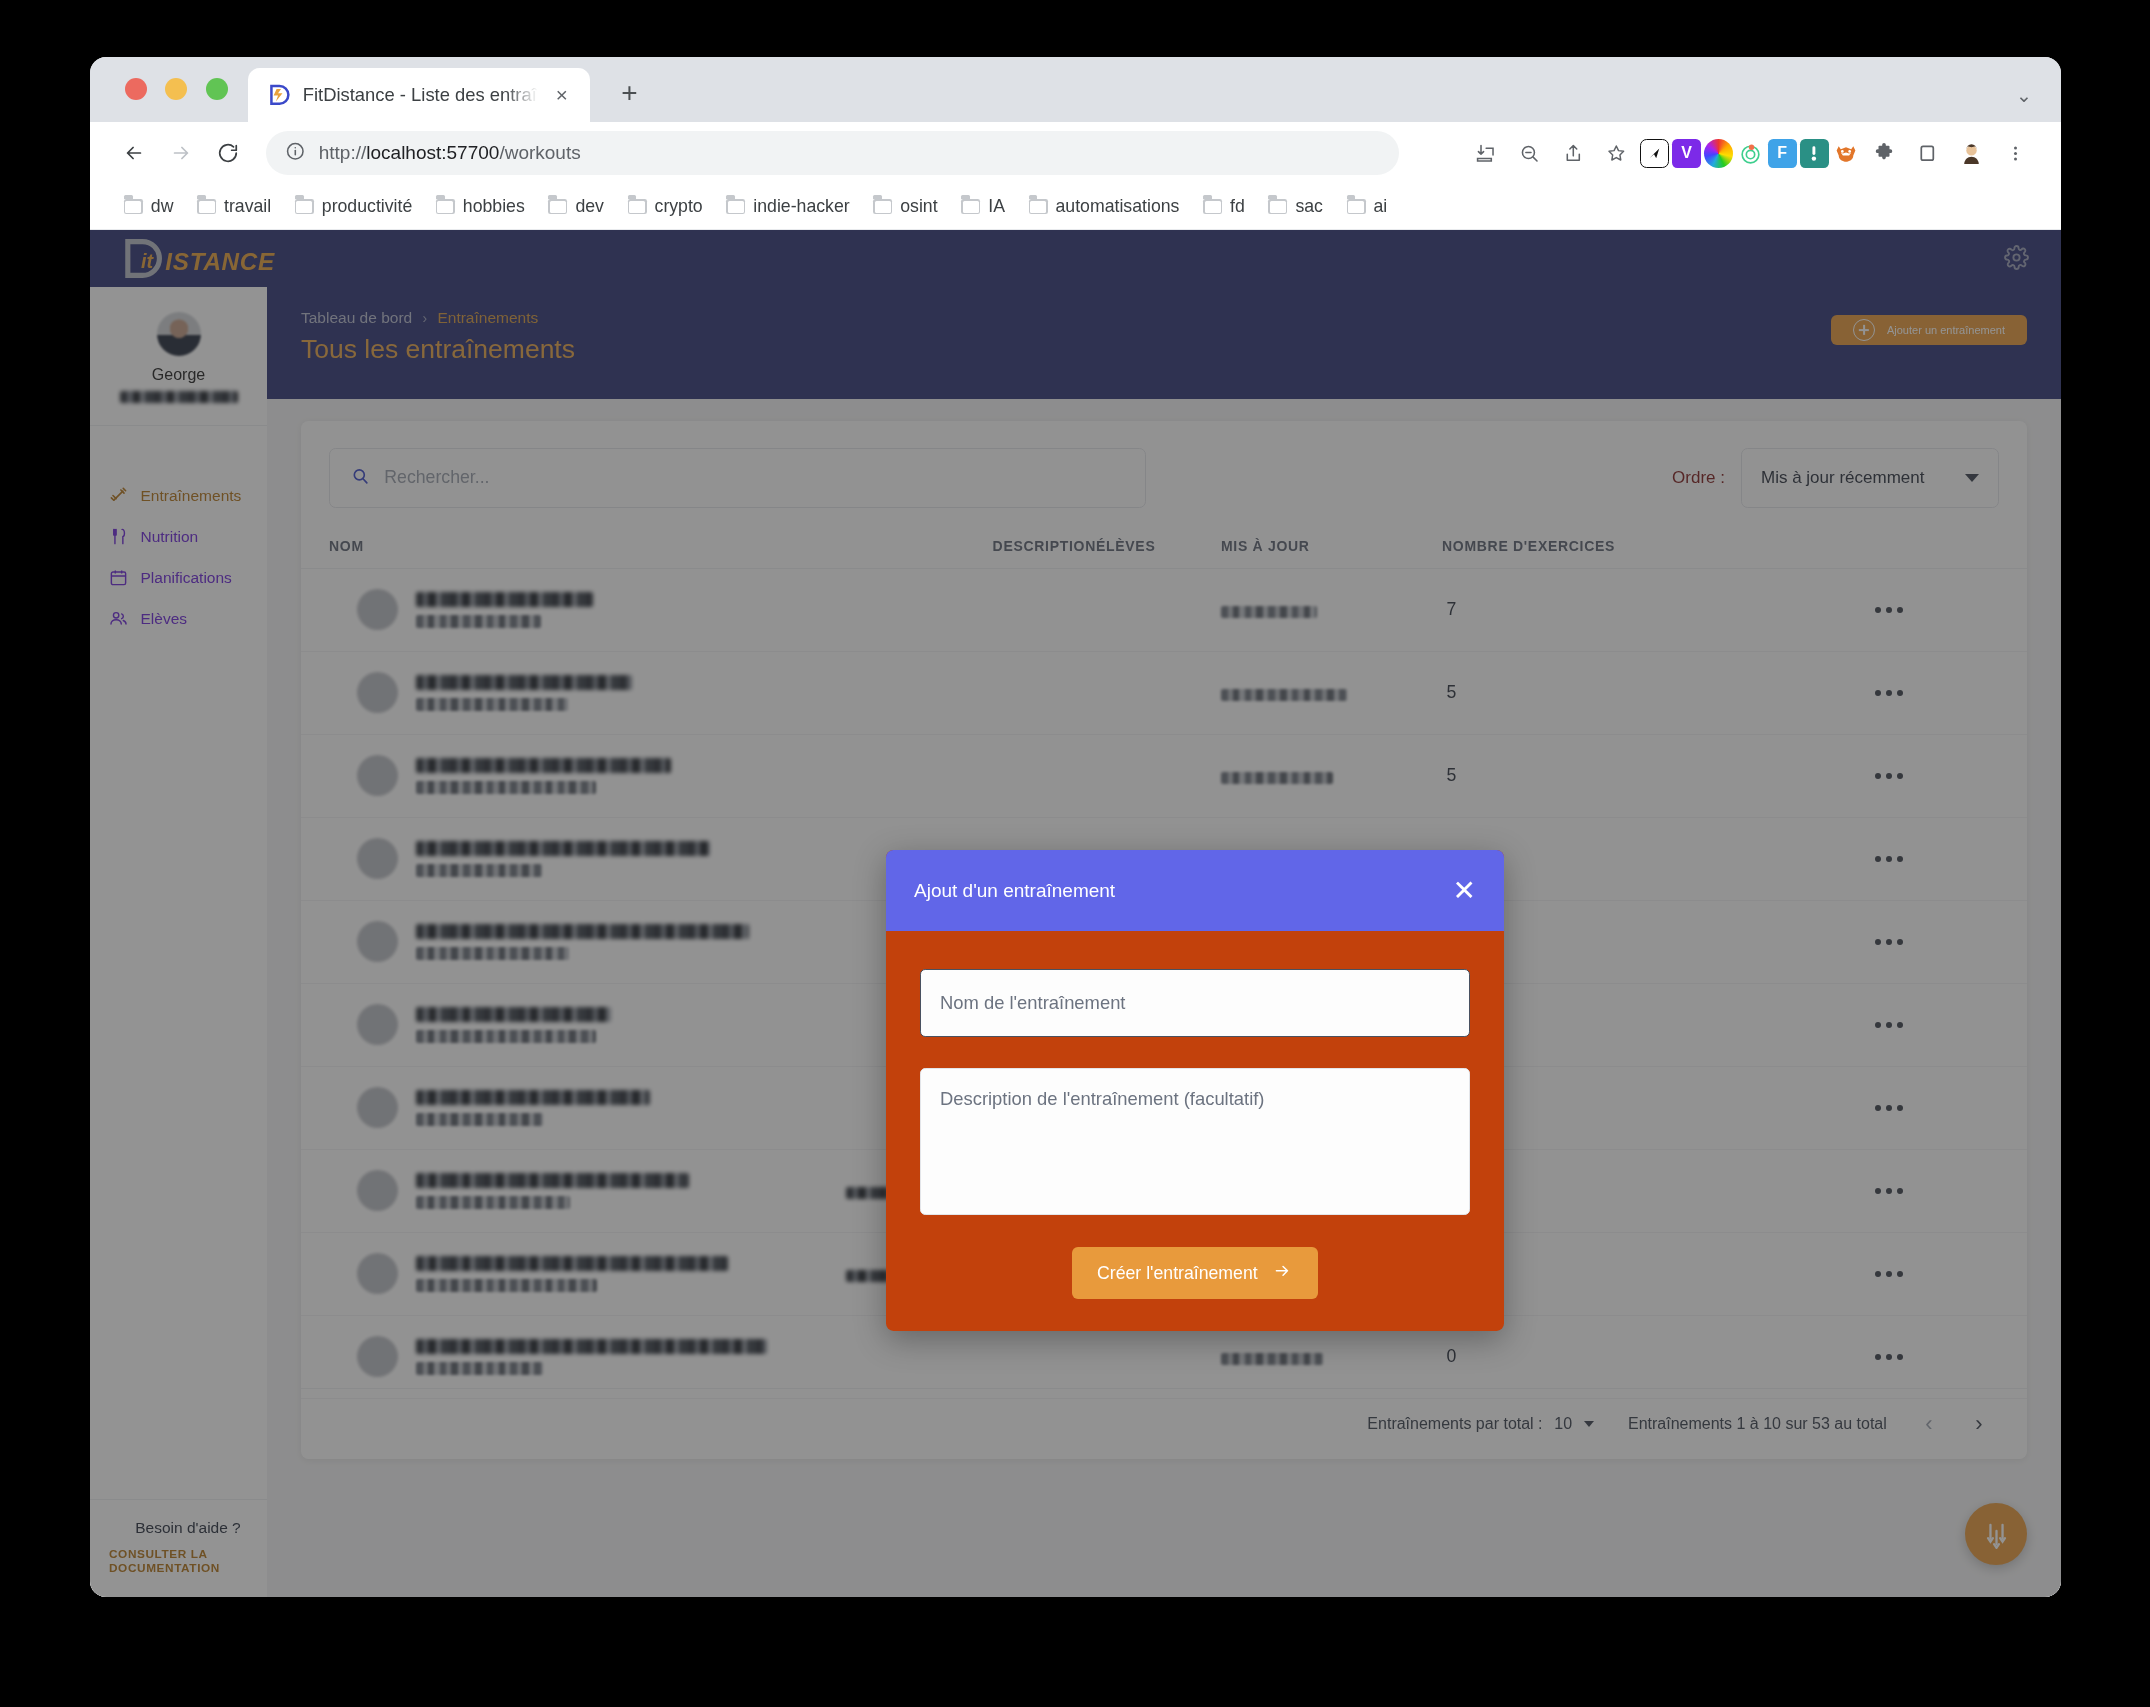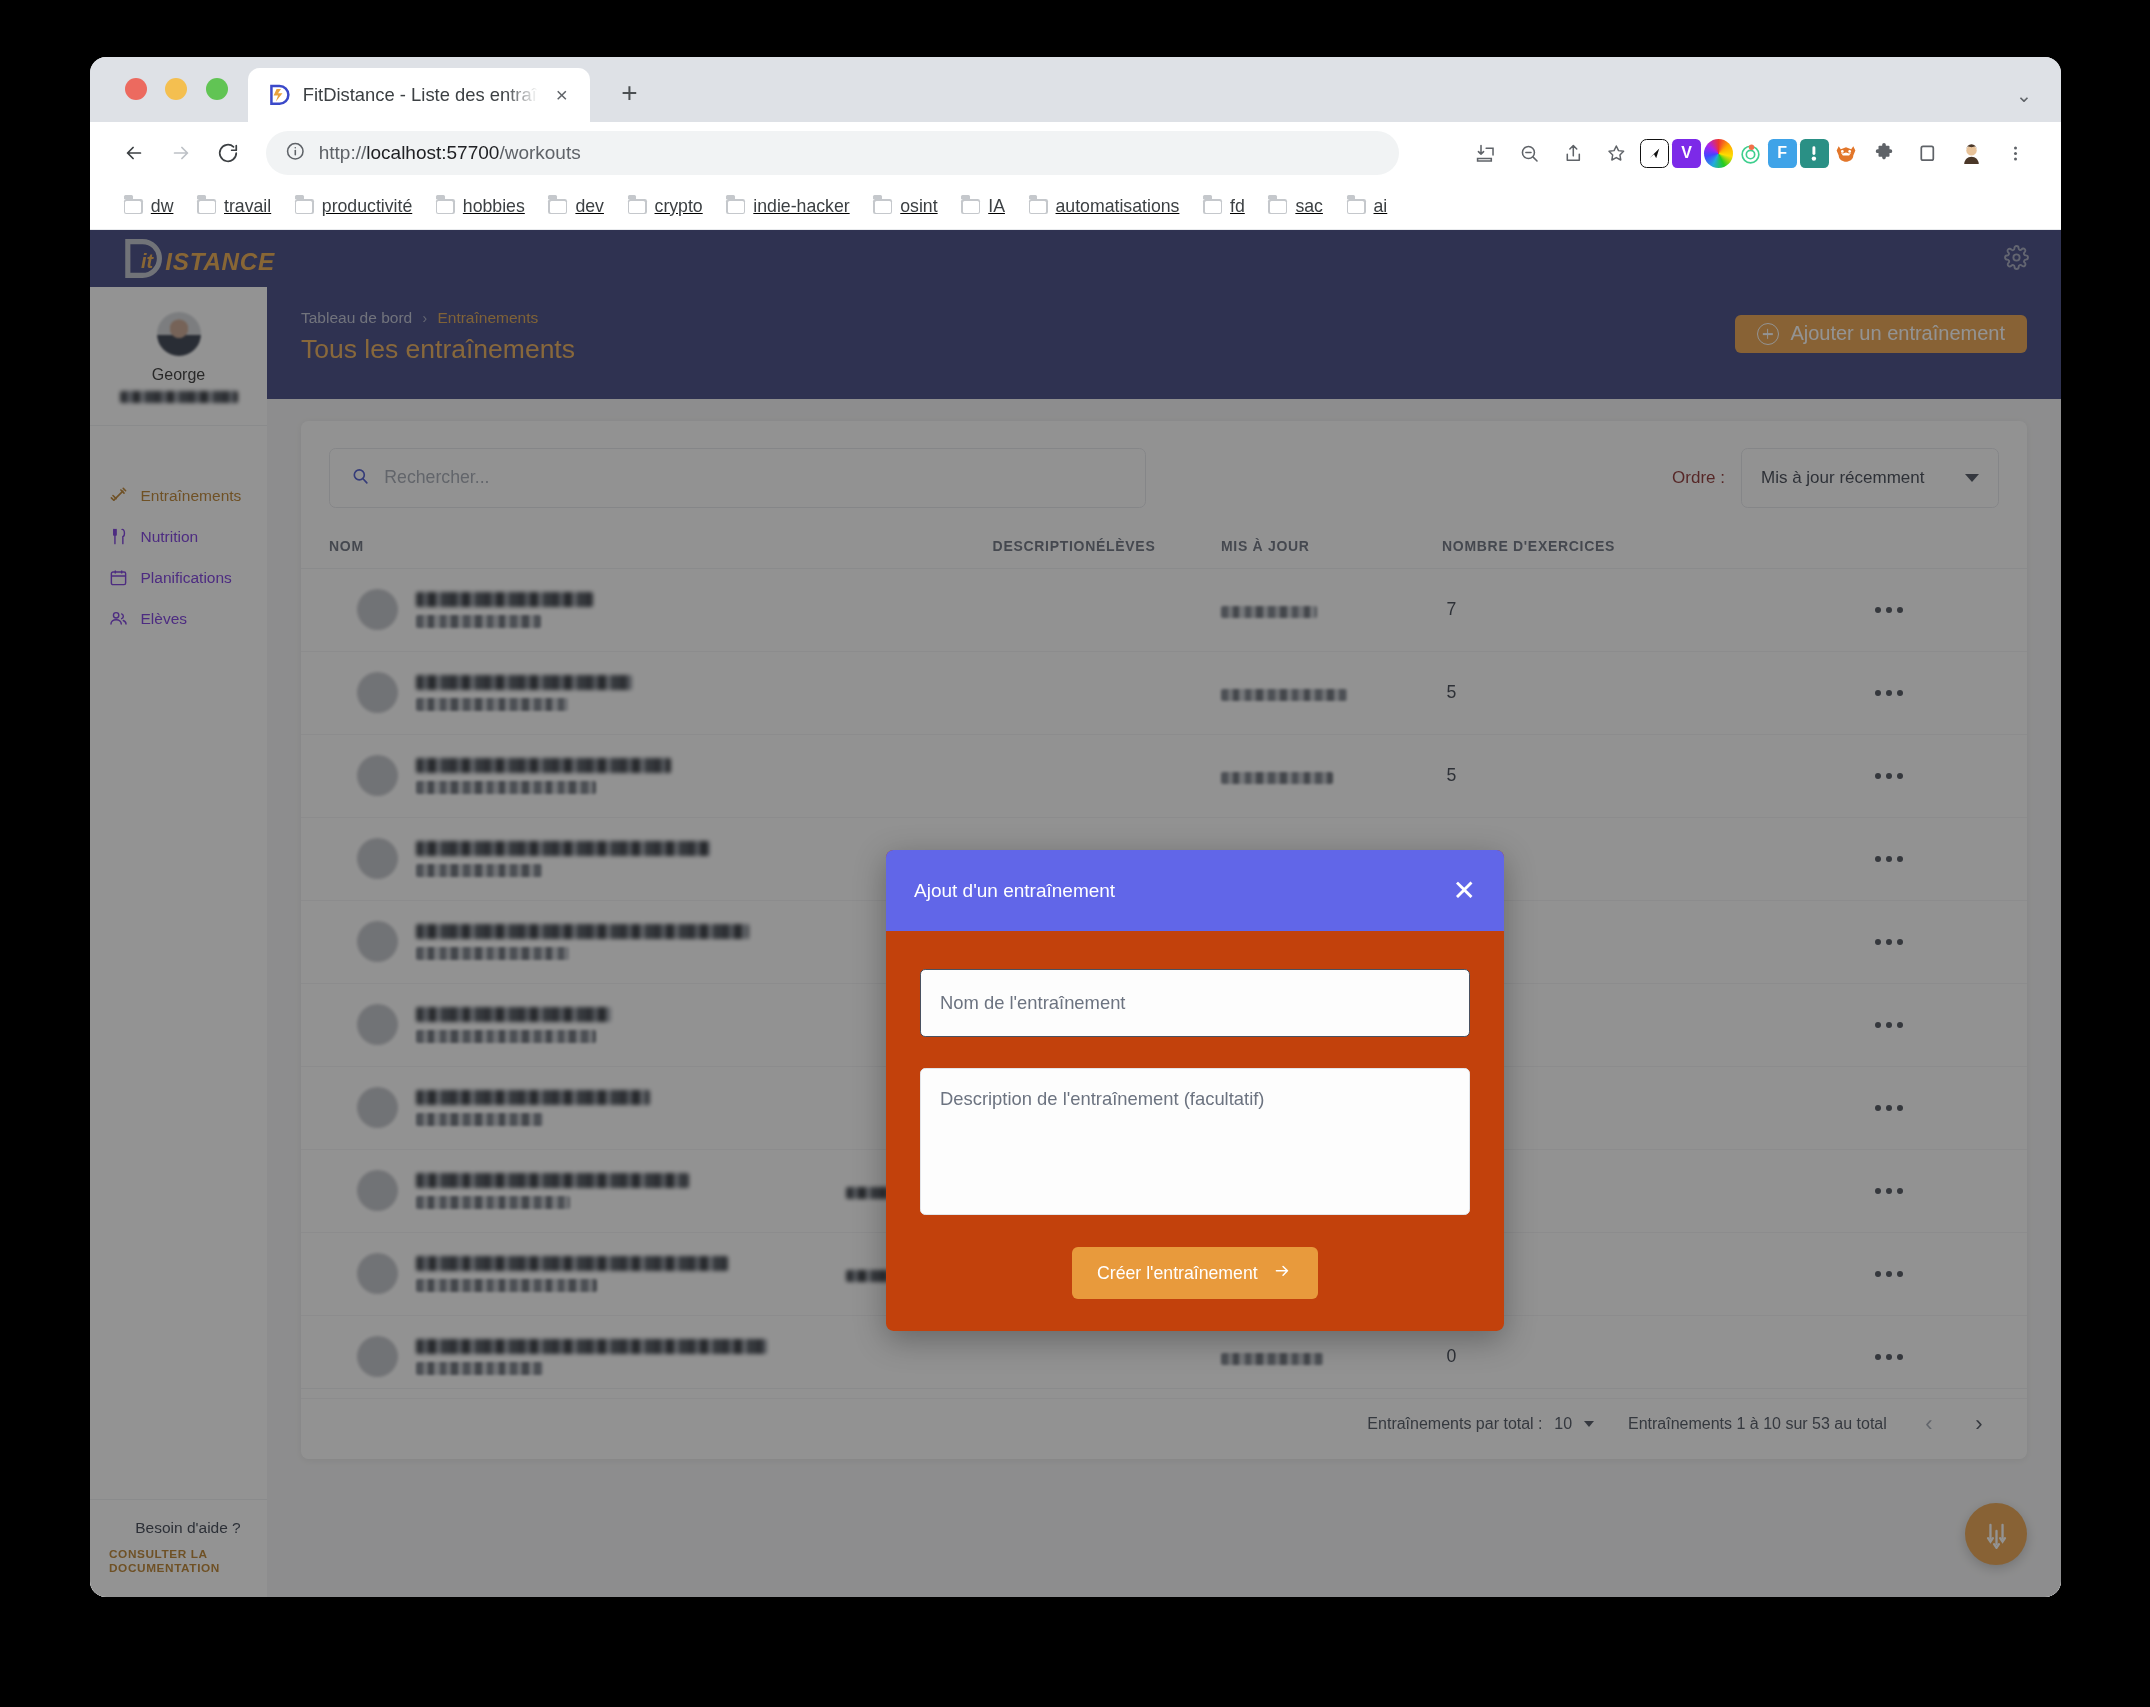--- a/index.html
+++ b/index.html
@@ -115,21 +115,21 @@
 
   
   .bookmarks {
     height: 46px;
     background: #fff;
     display: flex; align-items: center;
     padding: 0 22px;
     gap: 0;
     border-bottom: 0.7px solid #e8eaed;
   }
-  .bm { display: flex; align-items: center; gap: 8px; padding: 0 11.8px; text-decoration: underline; }
+  .bm { display: flex; align-items: center; gap: 8px; padding: 0 11.8px; }
   .bm-label { font-size: 17.7px; color: #3c4043; white-space: nowrap; }
   .folder {
     width: 19px; height: 15.5px; flex: none;
     background: #c5c8cc;
     border-radius: 2.2px;
     position: relative;
   }
   .folder::before {
     content: ""; position: absolute;
     left: 0; top: -3.7px; width: 8.8px; height: 3.7px;
@@ -223,24 +223,24 @@
   .crumbs { display: flex; align-items: center; gap: 10.3px; font-size: 15.5px; }
   .crumb-1 { color: #b9bccf; }
   .crumb-sep { color: #9ea2bb; font-size: 14px; }
   .crumb-2 { color: #d79a3f; }
   .page-title { margin-top: 7.4px; font-size: 26.5px; color: #e8a548; }
   .add-btn {
     margin-left: auto; margin-top: 5.9px;
     background: #e89a3c;
     color: #fff;
     border: none; border-radius: 5.9px;
-    height: 38px;
+    height: 30px;
     padding: 0 22px;
     display: flex; align-items: center; gap: 11.8px;
-    font-size: 20px;
+    font-size: 11px;
     font-family: inherit;
   }
   .plus-circle {
     width: 22px; height: 22px; border: 1.8px solid #fff; border-radius: 50%;
     position: relative; flex: none;
   }
   .plus-circle::before, .plus-circle::after {
     content: ""; position: absolute; background: #fff;
     left: 50%; top: 50%; transform: translate(-50%,-50%);
   }

